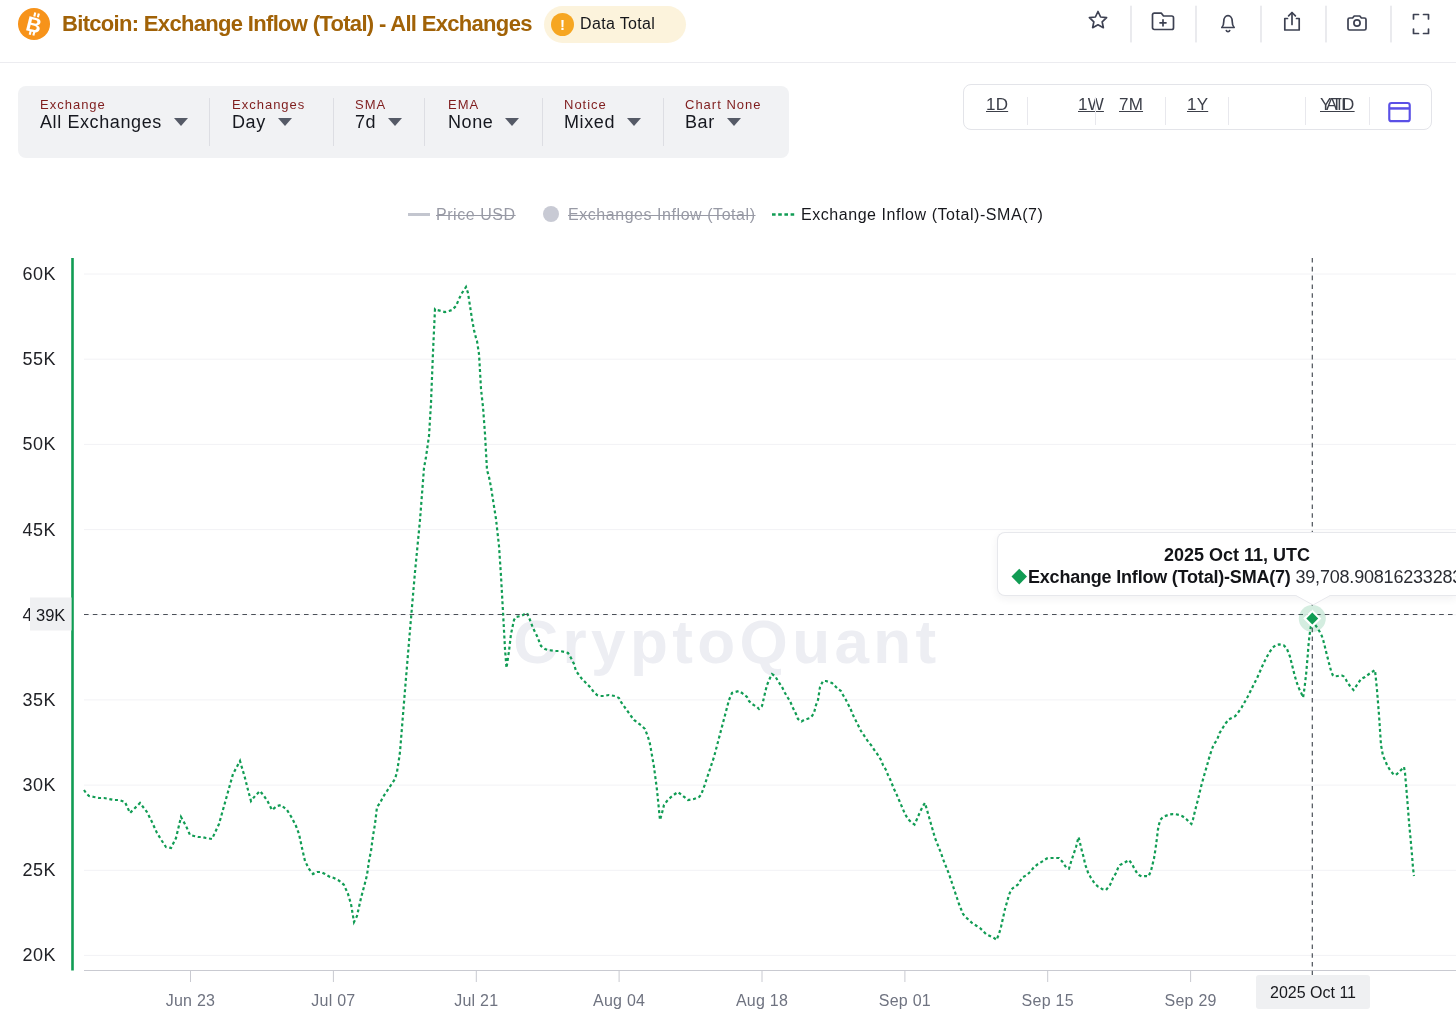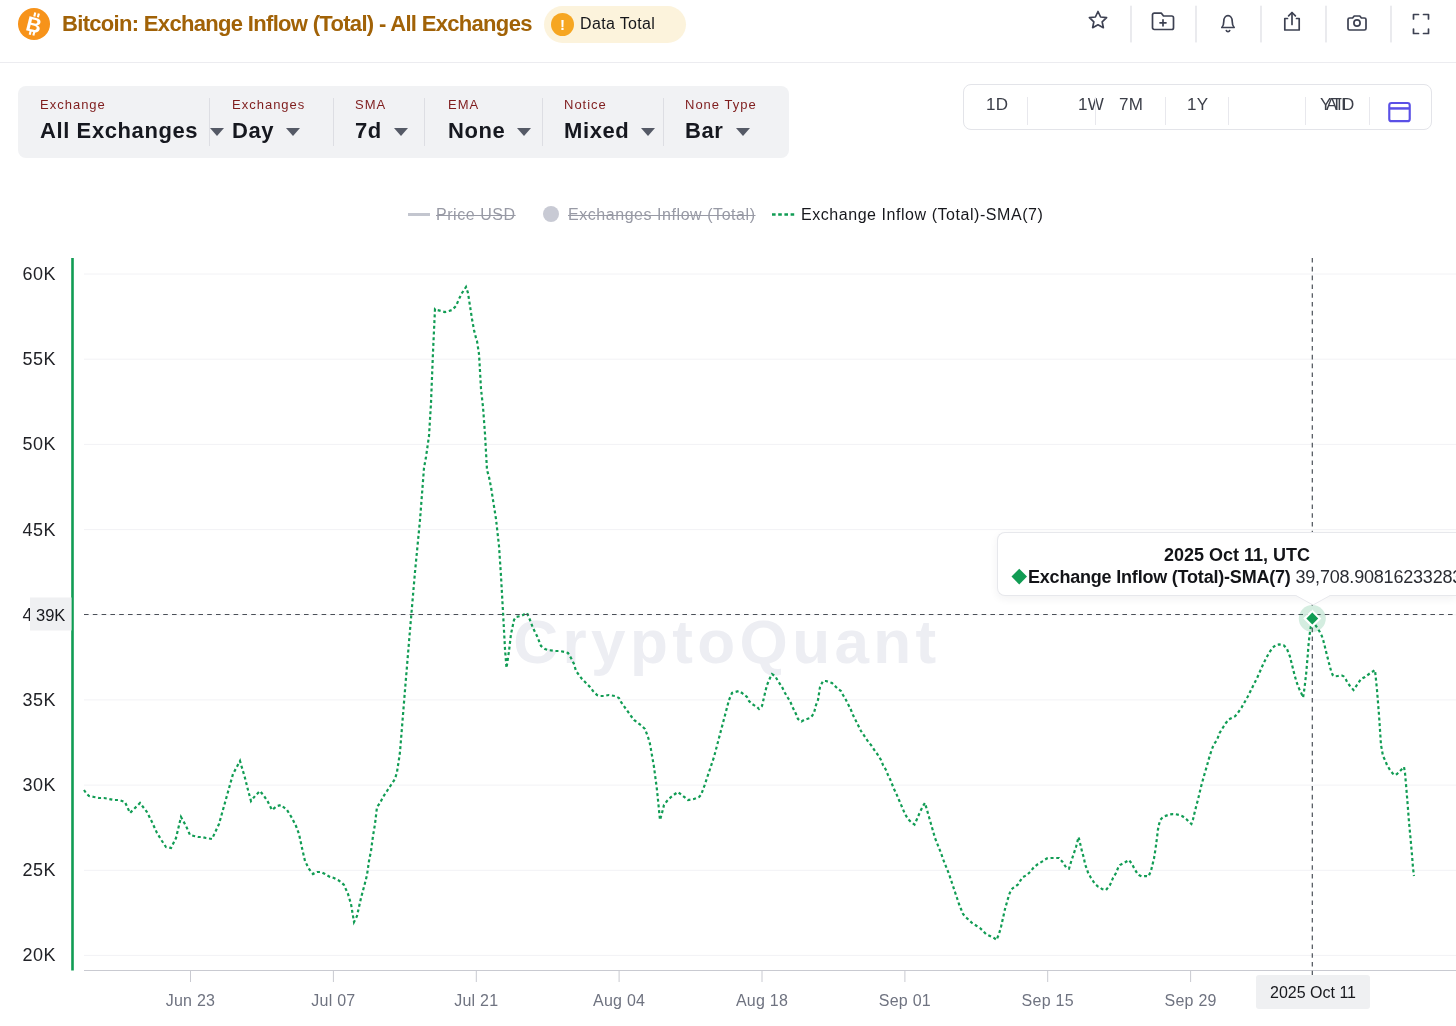--- a/index.html
+++ b/index.html
@@ -68,39 +68,39 @@
   </div>
 <div class="abs ctl" style="left:448px">
     <div class="lb">EMA</div>
     <div class="vl">None<span class="car"></span></div>
   </div>
 <div class="abs ctl" style="left:564px">
     <div class="lb">Notice</div>
     <div class="vl">Mixed<span class="car"></span></div>
   </div>
 <div class="abs ctl" style="left:685px">
-    <div class="lb">None Type</div>
+    <div class="lb">Chart None</div>
     <div class="vl">Bar<span class="car"></span></div>
   </div>
 <style>
 .ctl { top:97px; }
 .ctl .lb { font-size:13px; color:#7f1d1d; letter-spacing:1px; }
-.ctl .vl { margin-top:6px; font-size:22px; color:#16181f; font-weight:700; letter-spacing:0.6px; white-space:nowrap; }
+.ctl .vl { margin-top:0; font-size:18px; color:#16181f; font-weight:400; letter-spacing:0.6px; white-space:nowrap; }
 .car { display:inline-block; width:0; height:0; border-left:7px solid transparent; border-right:7px solid transparent; border-top:8px solid #555a66; margin-left:12px; vertical-align:2px; }
 .cdiv { position:absolute; top:98px; width:1px; height:48px; background:#dddee3; }
 </style>
 <div class="cdiv" style="left:209px"></div>
 <div class="cdiv" style="left:333px"></div>
 <div class="cdiv" style="left:424px"></div>
 <div class="cdiv" style="left:542px"></div>
 <div class="cdiv" style="left:663px"></div>
 
 <div class="abs" style="left:963px;top:84px;width:469px;height:46px;border:1px solid #e3e4e9;border-radius:8px;background:#fff"></div>
 <style>
-.rit { position:absolute; top:95px; font-size:17px; color:#3c3f49; letter-spacing:0.2px; }
+.rit { position:absolute; top:95px; font-size:17px; color:#3c3f49; letter-spacing:0.2px;text-decoration:underline; }
 .rdiv { position:absolute; top:97px; width:1px; height:28px; background:#e8e8ed; }
 </style>
 <div class="rit" style="left:986px">1D</div>
 <div class="rit" style="left:1078px">1W</div>
 <div class="rit" style="left:1119px">7M</div>
 <div class="rit" style="left:1187px">1Y</div>
 <div class="rit" style="left:1320px">YTD</div>
 <div class="rit" style="left:1326px">All</div>
 <div class="rdiv" style="left:1027px"></div>
 <div class="rdiv" style="left:1095px"></div>

